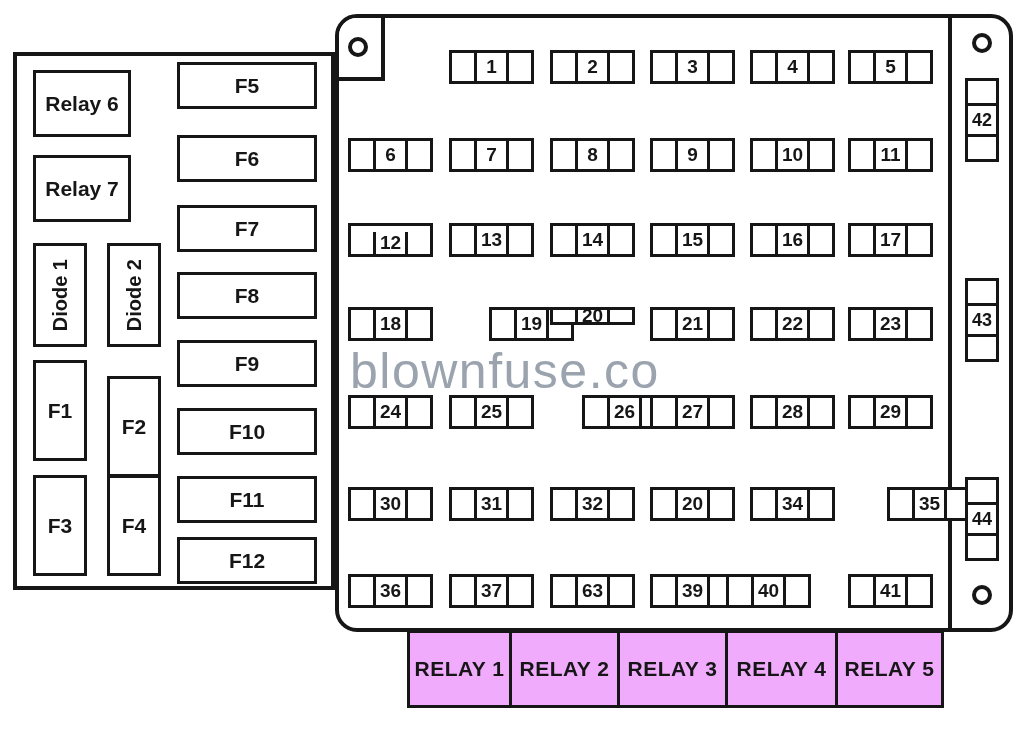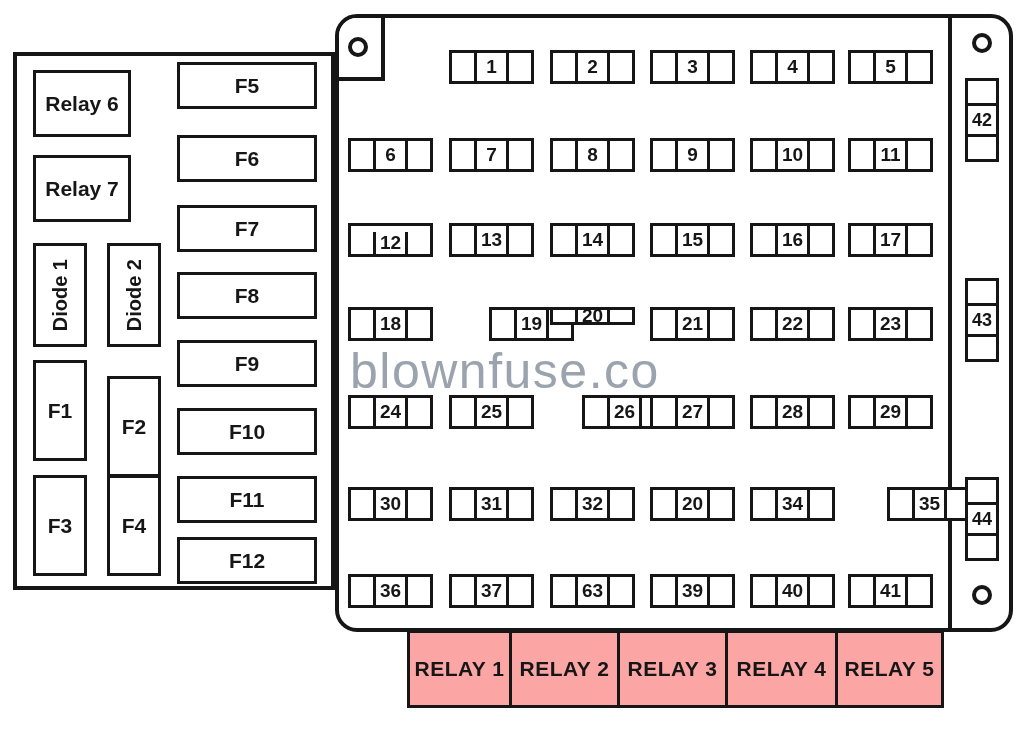--- a/index.html
+++ b/index.html
@@ -80,21 +80,21 @@
   }
   #right-divider {
     position: absolute;
     left: 609px; top: 0; width: 4px; height: 610px;
     background: #161616;
   }
   .slot {
     position: absolute;
     top: 630px; height: 78px;
     border: 3px solid #161616;
-    background: #fca5a5;
+    background: #f0abfc;
     display: flex; align-items: center; justify-content: center;
     font-weight: bold; font-size: 21px;
     letter-spacing: 0.5px;
     z-index: 1;
     white-space: nowrap;
   }
   #watermark {
     position: absolute;
     left: 350px; top: 342px;
     font-size: 50px;
@@ -373,21 +373,21 @@
       <div class="fuse" style="left: 211px; top: 556px; width: 85px; height: 34px;">
         <div class="cell"></div>
         <div class="cell mid">63</div>
         <div class="cell"></div>
       </div>
       <div class="fuse" style="left: 311px; top: 556px; width: 85px; height: 34px;">
         <div class="cell"></div>
         <div class="cell mid">39</div>
         <div class="cell"></div>
       </div>
-      <div class="fuse" style="left: 411px; top: 556px; width: 85px; height: 34px;">
+      <div class="fuse" style="left: 387px; top: 556px; width: 85px; height: 34px;">
         <div class="cell"></div>
         <div class="cell mid">40</div>
         <div class="cell"></div>
       </div>
       <div class="fuse" style="left: 509px; top: 556px; width: 85px; height: 34px;">
         <div class="cell"></div>
         <div class="cell mid">41</div>
         <div class="cell"></div>
       </div>
       <div class="fuse vfuse" style="left: 626px; top: 60px; width: 34px; height: 84px;">

